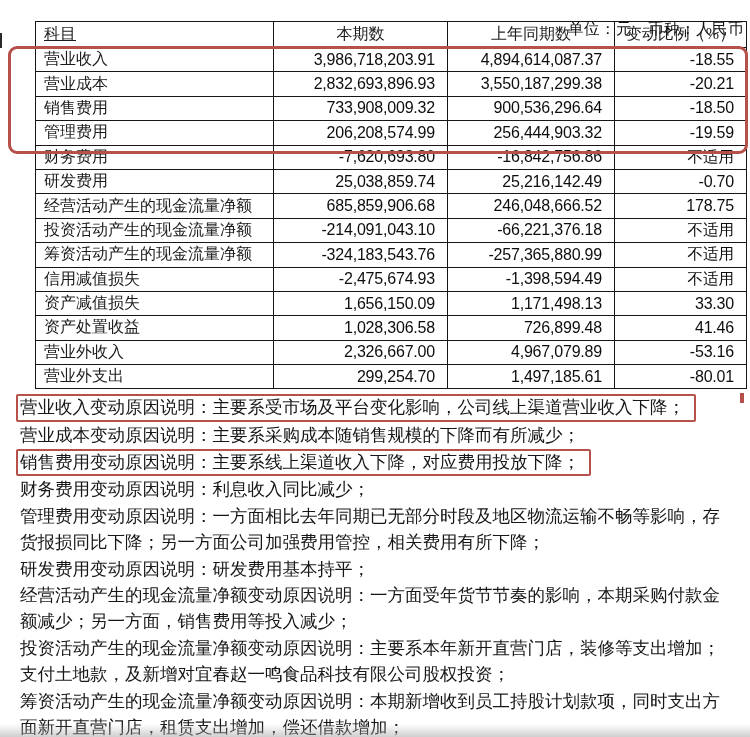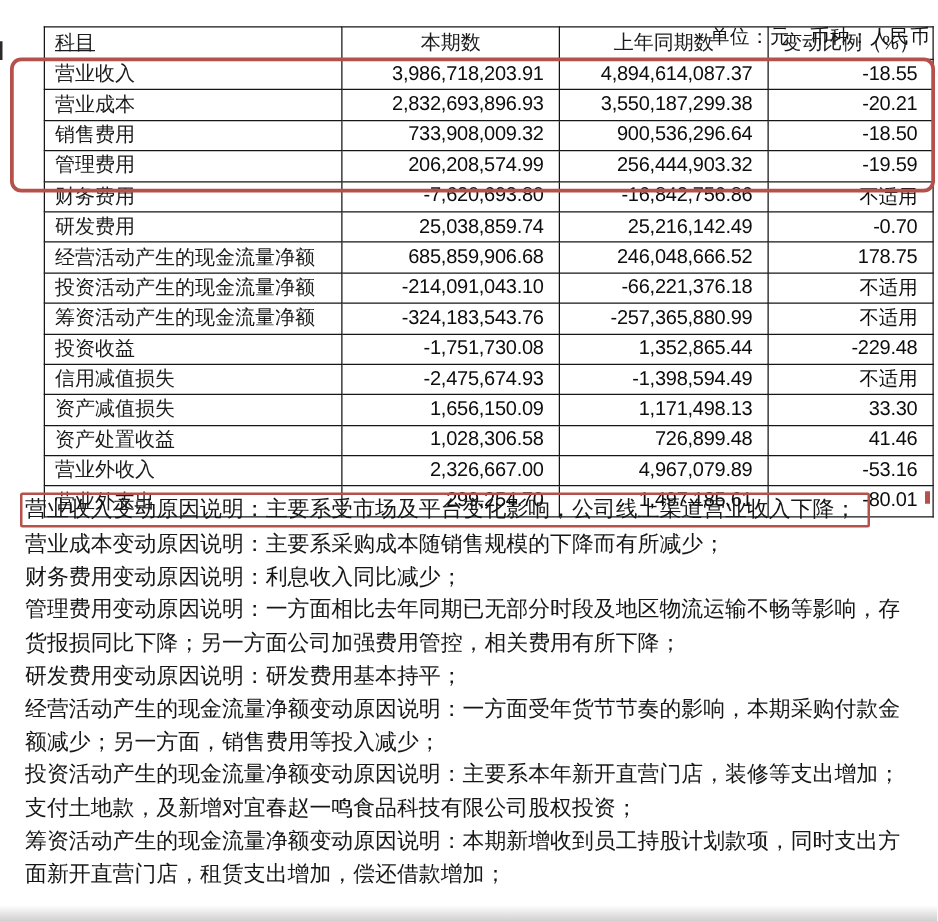--- a/index.html
+++ b/index.html
@@ -123,26 +123,20 @@
           <td class="num">-66,221,376.18</td>
           <td class="num na">不适用</td>
         </tr>
         <tr>
           <td class="subject">筹资活动产生的现金流量净额</td>
           <td class="num">-324,183,543.76</td>
           <td class="num">-257,365,880.99</td>
           <td class="num na">不适用</td>
         </tr>
         <tr>
-          <td class="subject">投资收益</td>
-          <td class="num">-1,751,730.08</td>
-          <td class="num">1,352,865.44</td>
-          <td class="num">-229.48</td>
-        </tr>
-        <tr>
           <td class="subject">信用减值损失</td>
           <td class="num">-2,475,674.93</td>
           <td class="num">-1,398,594.49</td>
           <td class="num na">不适用</td>
         </tr>
         <tr>
           <td class="subject">资产减值损失</td>
           <td class="num">1,656,150.09</td>
           <td class="num">1,171,498.13</td>
           <td class="num">33.30</td>
@@ -166,20 +160,21 @@
           <td class="num">-80.01</td>
         </tr>
       </tbody>
   </table>
 
   <div class="table-highlight"></div>
 
   <div class="notes">
       <div class="note"><span class="boxed">营业收入变动原因说明：主要系受市场及平台变化影响，公司线上渠道营业收入下降；</span></div>
       <div class="note"><span>营业成本变动原因说明：主要系采购成本随销售规模的下降而有所减少；</span></div>
+      <div class="note"><span class="boxed">销售费用变动原因说明：主要系线上渠道收入下降，对应费用投放下降；</span></div>
       <div class="note"><span>财务费用变动原因说明：利息收入同比减少；</span></div>
       <div class="note"><span>管理费用变动原因说明：一方面相比去年同期已无部分时段及地区物流运输不畅等影响，存货报损同比下降；另一方面公司加强费用管控，相关费用有所下降；</span></div>
       <div class="note"><span>研发费用变动原因说明：研发费用基本持平；</span></div>
       <div class="note"><span>经营活动产生的现金流量净额变动原因说明：一方面受年货节节奏的影响，本期采购付款金额减少；另一方面，销售费用等投入减少；</span></div>
       <div class="note"><span>投资活动产生的现金流量净额变动原因说明：主要系本年新开直营门店，装修等支出增加；支付土地款，及新增对宜春赵一鸣食品科技有限公司股权投资；</span></div>
       <div class="note"><span>筹资活动产生的现金流量净额变动原因说明：本期新增收到员工持股计划款项，同时支出方面新开直营门店，租赁支出增加，偿还借款增加；</span></div>
     </div>
 
   <div class="edge-artifact"></div>
   <div class="red-tick"></div>

